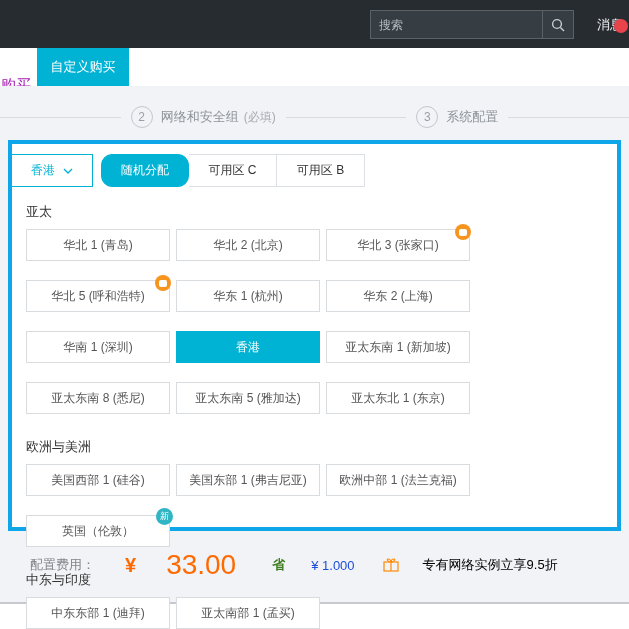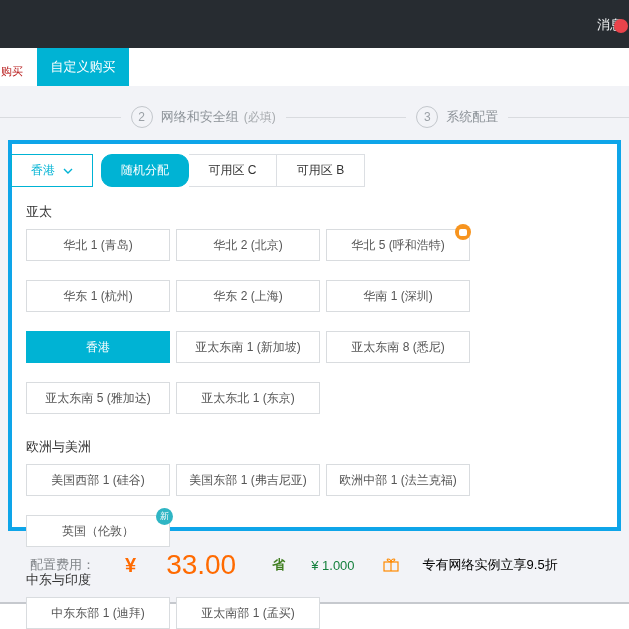--- a/index.html
+++ b/index.html
@@ -32,22 +32,22 @@
   .msg-link {
     position: absolute; right: 6px; top: 16px; color: #f0f2f3; font-size: 13px; cursor: pointer;
   }
   .msg-badge {
     position: absolute; right: -5px; top: 3px; width: 14px; height: 14px;
     border-radius: 50%; background: #e9434b;
   }
   
   .tabbar { height: 38px; background: #fff; position: relative; }
   .tab-partial {
-    position: absolute; left: 1px; top: 4px; height: 38px; line-height: 38px;
-    color: #b91c1c; font-size: 11px; cursor: pointer;
+    position: absolute; left: 1px; top: 18px; height: 38px; line-height: 38px;
+    color: #a21caf; font-size: 15px; cursor: pointer;
   }
   .tab-active {
     position: absolute; left: 37px; top: 0; width: 92px; height: 38px;
     background: #00b3d4; color: #fff; font-size: 13px;
     display: flex; align-items: center; justify-content: center; cursor: pointer;
   }
   
   .page {
     position: absolute; top: 86px; left: 0; width: 629px; height: 518px;
     background: #f2f3f7; border-bottom: 2px solid #c6c9ce;
@@ -112,28 +112,39 @@
   }
   
   .footer {
     position: absolute; left: 0; bottom: 16px; width: 629px; height: 42px;
     display: flex; align-items: center; padding-left: 30px; gap: 20px;
   }
   .fee-label { color: #808488; font-size: 13px; }
   .fee-symbol { color: #ff6a00; font-size: 20px; margin-left: 10px; font-weight: bold; }
   .fee-amount { color: #ff6a00; font-size: 28px; margin-left: 10px; }
   .save-label { color: #3e7d1e; font-size: 13px; font-weight: bold; margin-left: 16px; }
-  .save-amount { color: #15803d; font-size: 13px; margin-left: 6px; }
+  .save-amount { color: #1d4ed8; font-size: 13px; margin-left: 6px; }
   .gift-icon { margin-left: 8px; display: flex; align-items: center; }
   .promo-text { color: #000000; font-size: 13px; margin-left: 4px; }
 </style>
 </head>
 <body>
 
 <div class="topbar">
+  <div class="search-box">
+    <input type="text" placeholder="搜索" style="">
+    <div class="search-btn">
+      <span style="display:flex">
+        <svg width="14" height="14" viewBox="0 0 14 14">
+          <circle cx="6" cy="6" r="4.4" fill="none" stroke="#c9ced2" stroke-width="1.4"></circle>
+          <line x1="9.4" y1="9.4" x2="13" y2="13" stroke="#c9ced2" stroke-width="1.4"></line>
+        </svg>
+      </span>
+    </div>
+  </div>
   <div class="msg-link">
     <span>消息</span>
     <span class="msg-badge"></span>
   </div>
 </div>
 
 <div class="tabbar">
   <div class="tab-partial">购买</div>
   <div class="tab-active">自定义购买</div>
 </div>
@@ -176,20 +187,26 @@
         <div class="group">
           <div class="group-title">亚太</div>
           <div class="grid">
             <div class="region-btn">
               <span>华北 1 (青岛)</span>
             </div>
             <div class="region-btn">
               <span>华北 2 (北京)</span>
             </div>
             <div class="region-btn">
+              <span>华北 3 (张家口)</span>
+              <span class="badge-discount">
+                <i></i>
+              </span>
+            </div>
+            <div class="region-btn">
               <span>华北 5 (呼和浩特)</span>
               <span class="badge-discount">
                 <i></i>
               </span>
             </div>
             <div class="region-btn">
               <span>华东 1 (杭州)</span>
             </div>
             <div class="region-btn">
               <span>华东 2 (上海)</span>

